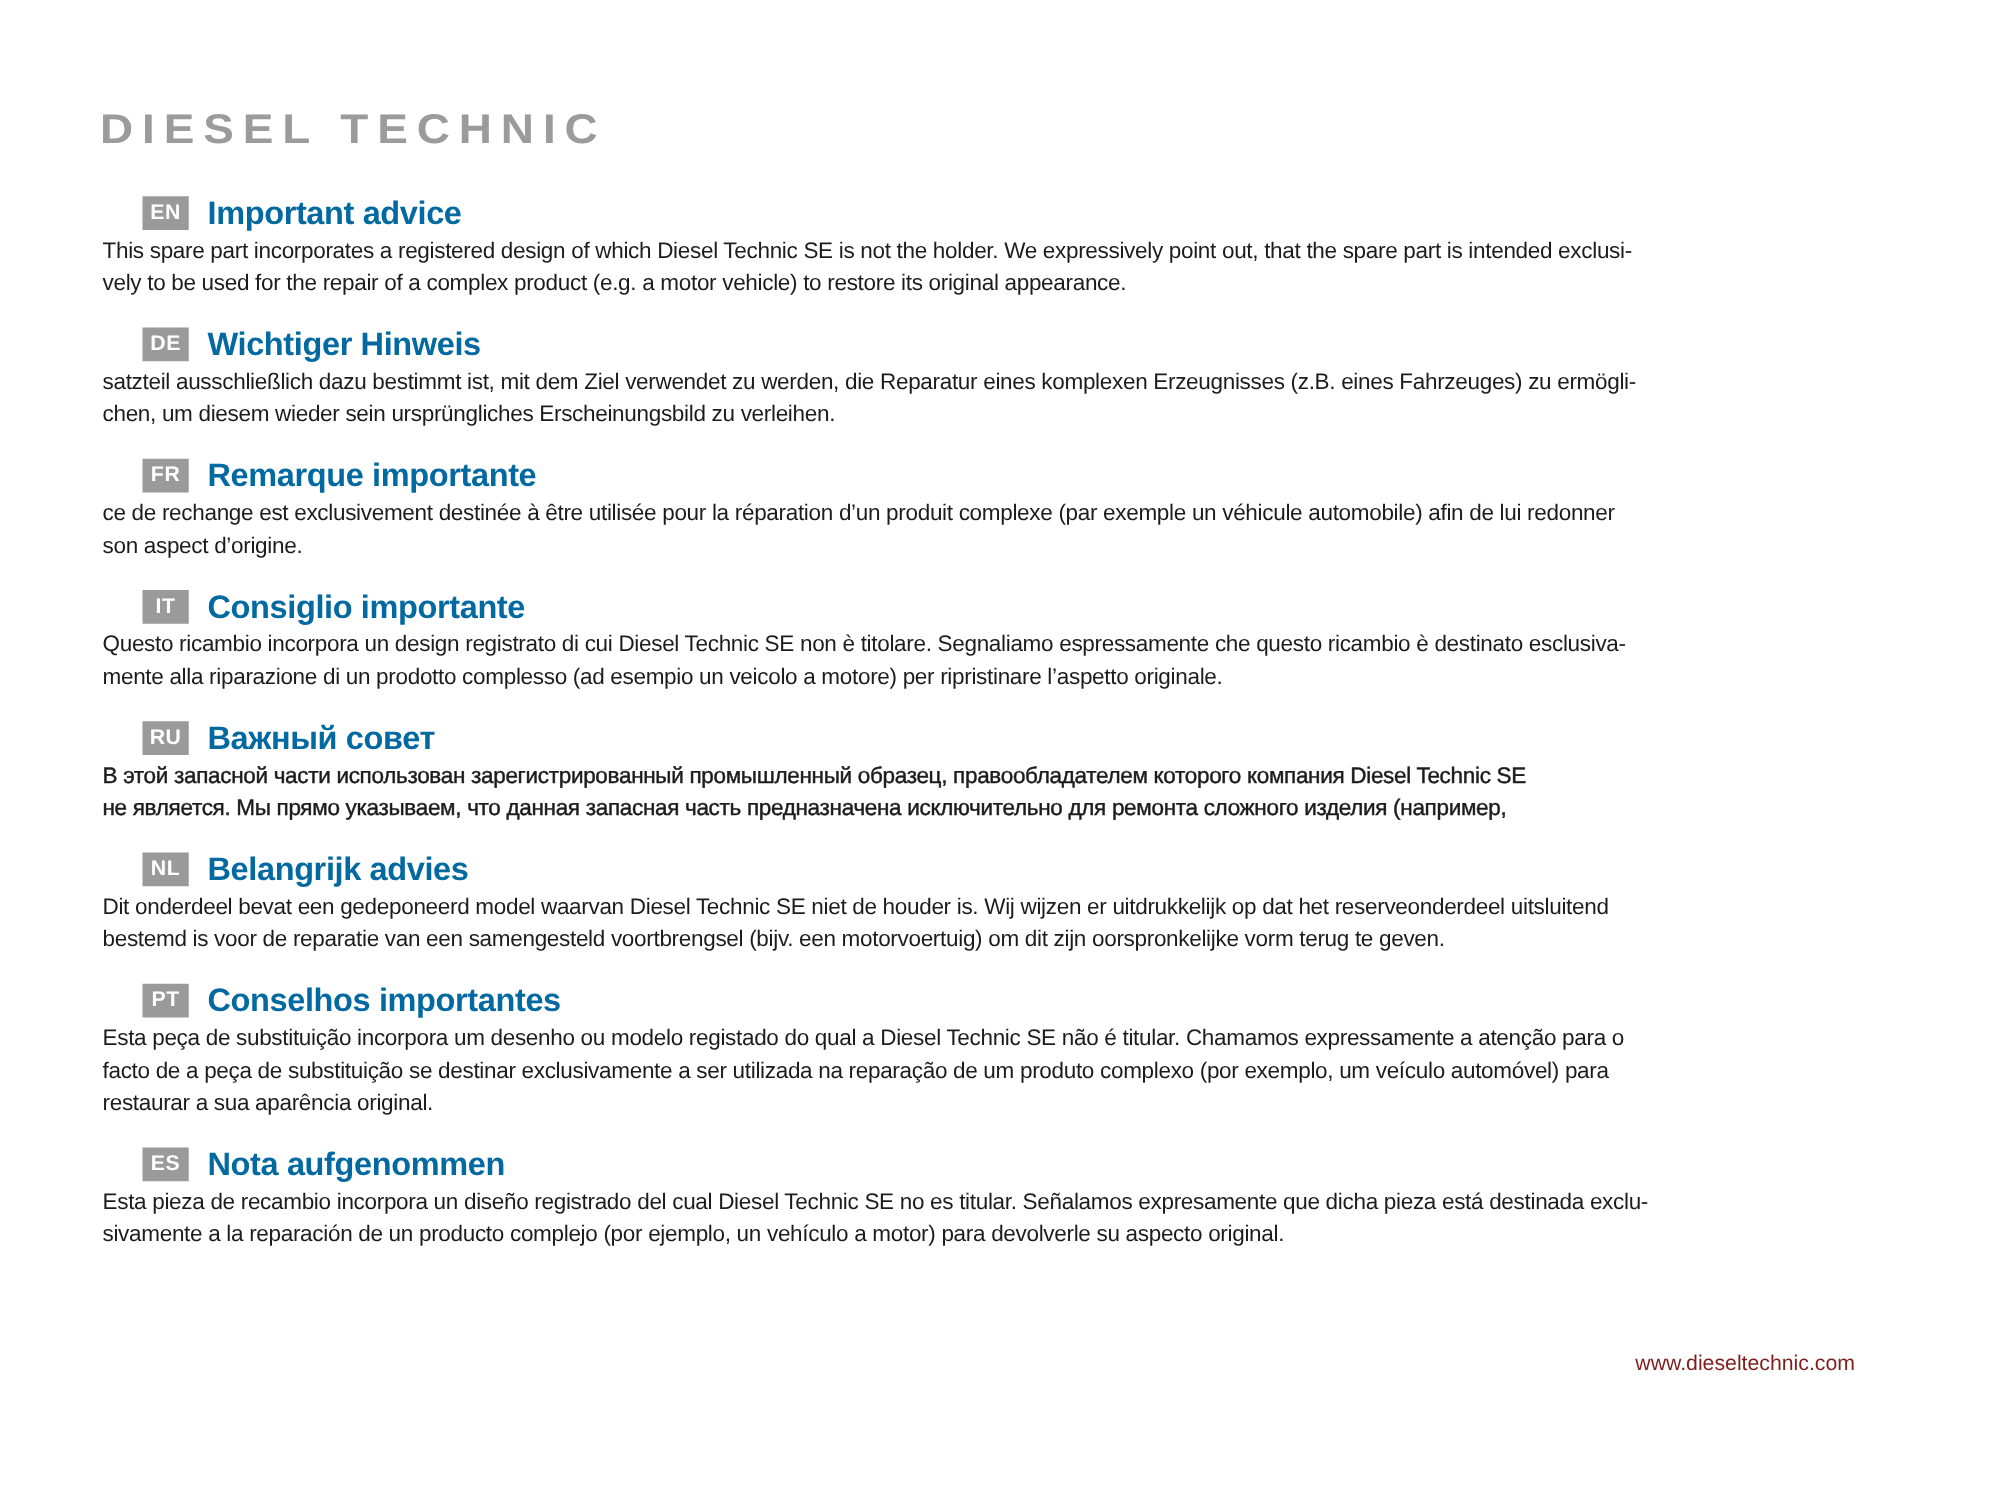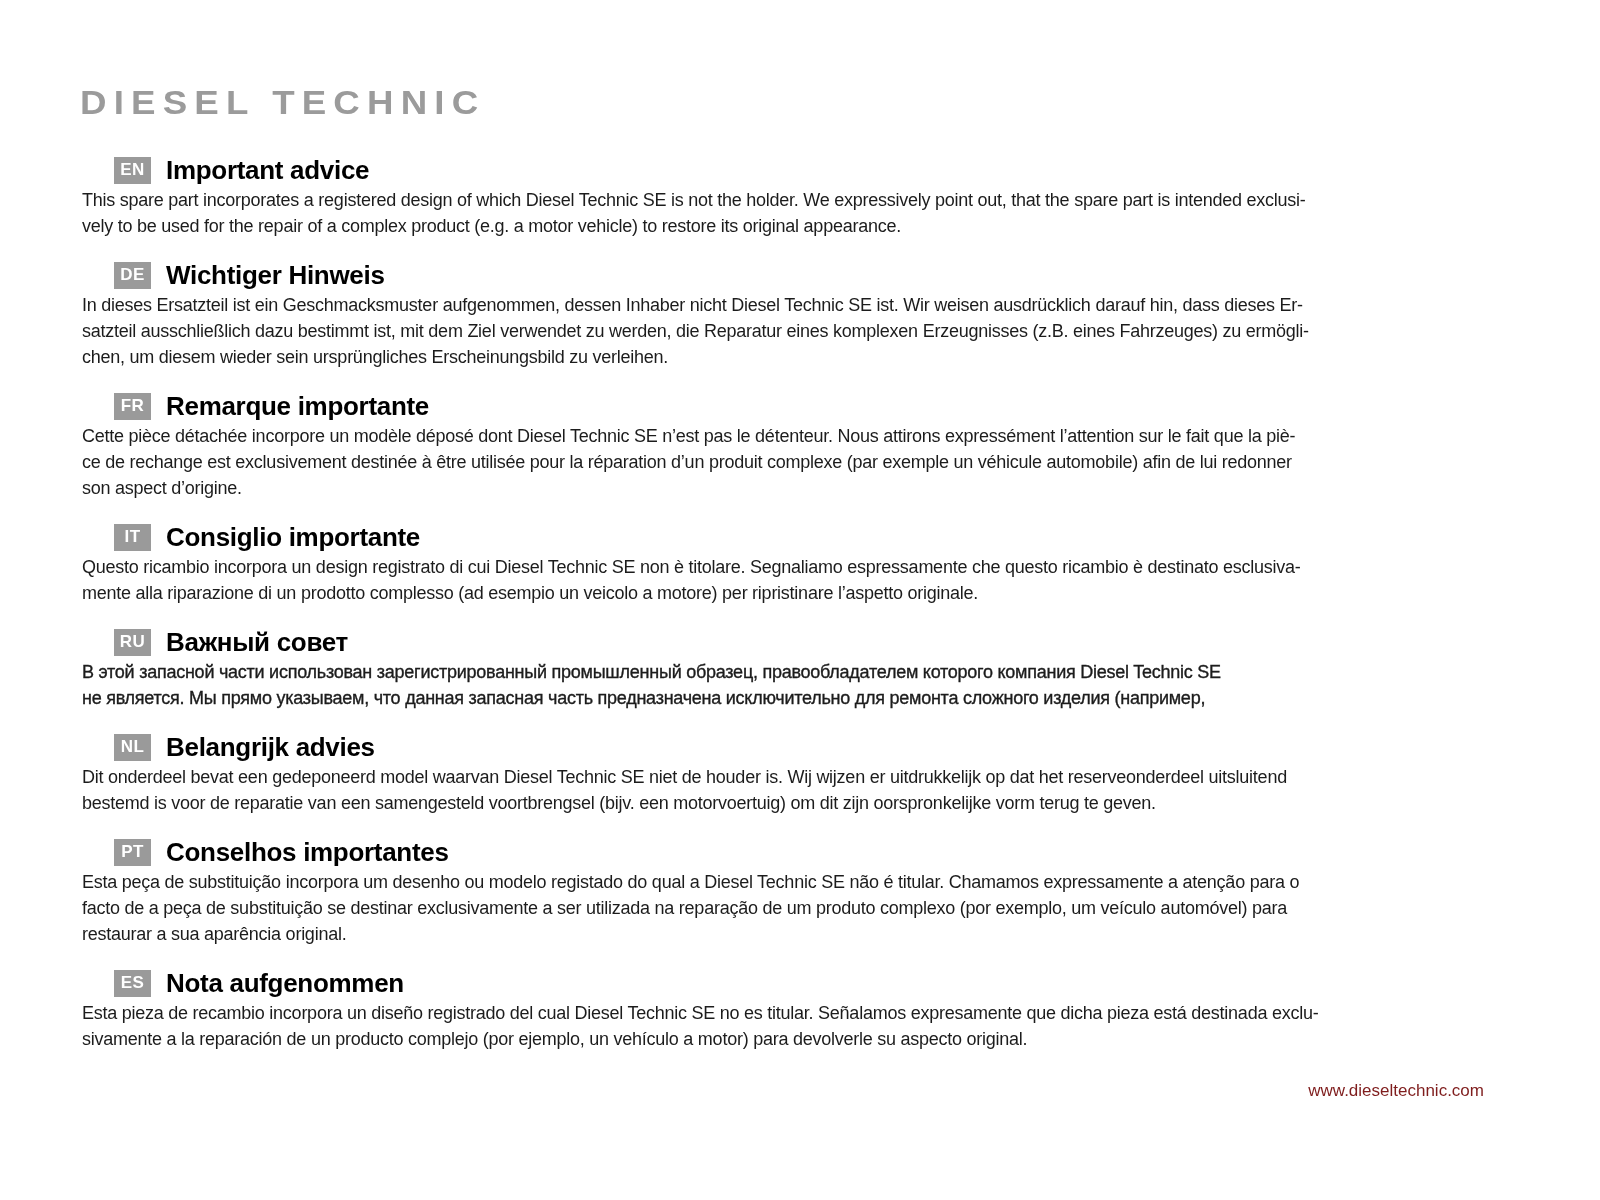--- a/index.html
+++ b/index.html
@@ -53,21 +53,21 @@
     font-weight: bold;
     display: flex;
     align-items: center;
     justify-content: center;
     flex: 0 0 auto;
     letter-spacing: 0.5px;
   }
   .sec-title {
     font-size: 26px;
     font-weight: bold;
-    color: #000000;
+    color: #0369a1;
     letter-spacing: -0.3px;
     white-space: nowrap;
   }
   .sec-body {
     color: #1c1c1c;
   }
   .body-line {
     font-size: 18px;
     line-height: 26px;
     height: 26px;
@@ -103,33 +103,31 @@
           <div class="body-line">vely to be used for the repair of a complex product (e.g. a motor vehicle) to restore its original appearance.</div>
         </div>
     </div>
 
     <div class="section">
       <div class="sec-head">
         <span class="badge">DE</span>
         <span class="sec-title">Wichtiger Hinweis</span>
       </div>
       <div class="sec-body">
-          <div class="body-line">In dieses Ersatzteil ist ein Geschmacksmuster aufgenommen, dessen Inhaber nicht Diesel Technic SE ist. Wir weisen ausdrücklich darauf hin, dass dieses Er-</div>
           <div class="body-line">satzteil ausschließlich dazu bestimmt ist, mit dem Ziel verwendet zu werden, die Reparatur eines komplexen Erzeugnisses (z.B. eines Fahrzeuges) zu ermögli-</div>
           <div class="body-line">chen, um diesem wieder sein ursprüngliches Erscheinungsbild zu verleihen.</div>
         </div>
     </div>
 
     <div class="section">
       <div class="sec-head">
         <span class="badge">FR</span>
         <span class="sec-title">Remarque importante</span>
       </div>
       <div class="sec-body">
-          <div class="body-line">Cette pièce détachée incorpore un modèle déposé dont Diesel Technic SE n’est pas le détenteur. Nous attirons expressément l’attention sur le fait que la piè-</div>
           <div class="body-line">ce de rechange est exclusivement destinée à être utilisée pour la réparation d’un produit complexe (par exemple un véhicule automobile) afin de lui redonner</div>
           <div class="body-line">son aspect d’origine.</div>
         </div>
     </div>
 
     <div class="section">
       <div class="sec-head">
         <span class="badge">IT</span>
         <span class="sec-title">Consiglio importante</span>
       </div>

